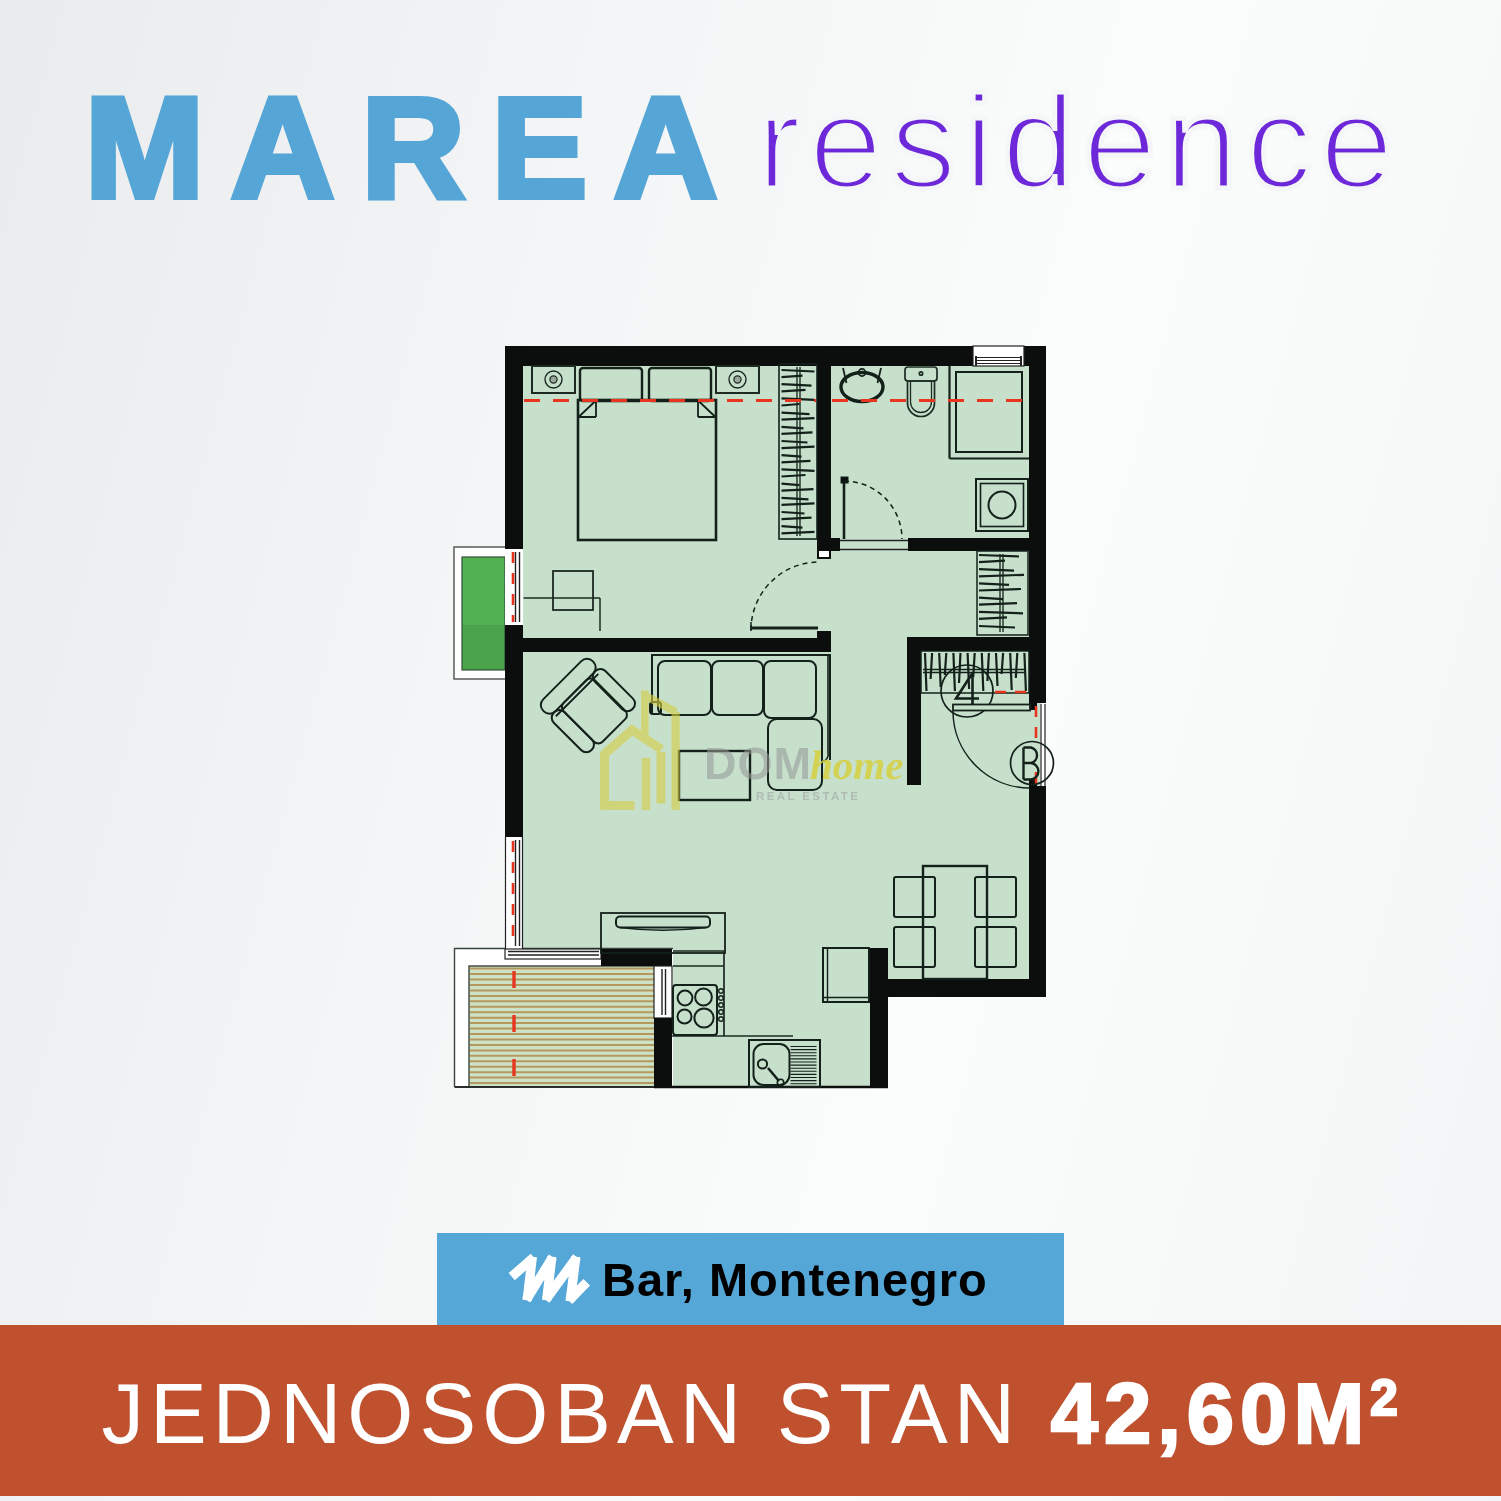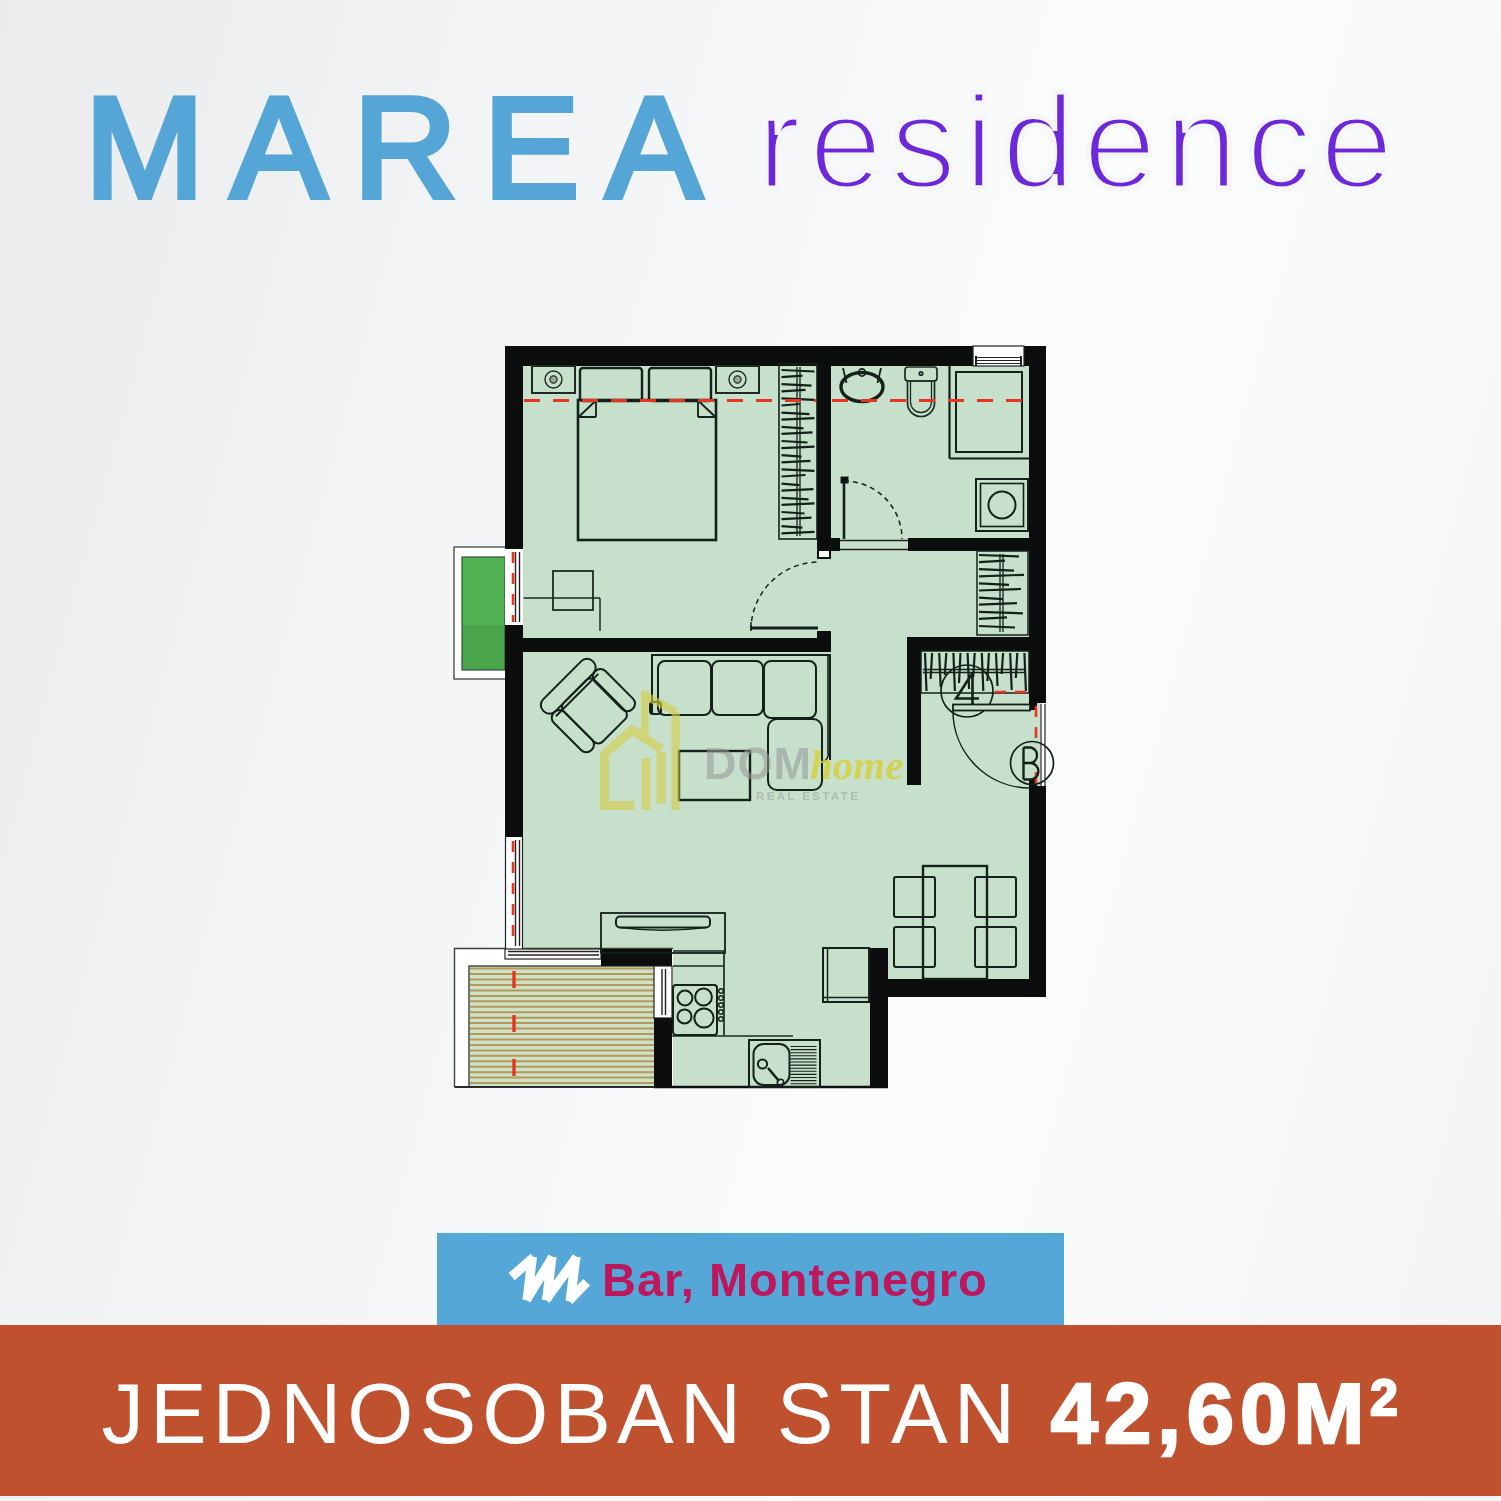--- a/index.html
+++ b/index.html
@@ -2,21 +2,21 @@
 <html><head>
 <meta charset="utf-8">
 <style>
  html,body {margin:0;padding:0;width:1501px;height:1501px;overflow:hidden}
  body {font-family:"Liberation Sans", sans-serif; position:relative;
    background:linear-gradient(105deg,#e9ebec 0%,#f2f4f5 30%,#fbfcfc 62%,#f3f4f5 100%);}
 </style>
 </head>
 <body>
 
-<div style="position:absolute;left:85px;top:76px;font-weight:normal;font-size:143px;letter-spacing:27px;color:#55a6d6;-webkit-text-stroke:6px #55a6d6;line-height:1">MAREA</div>
+<div style="position:absolute;left:85px;top:76px;font-weight:bold;font-size:143px;letter-spacing:27px;color:#55a6d6;-webkit-text-stroke:6px #55a6d6;line-height:1">MAREA</div>
 
 <div style="position:absolute;left:757px;top:77px;font-size:132px;letter-spacing:8px;color:#6d28d9;-webkit-text-stroke:5px #f5f6f7;line-height:1">residence</div>
 
 <svg width="1501" height="1501" viewBox="0 0 1501 1501" style="position:absolute;left:0;top:0;text-rendering:geometricPrecision" xmlns="http://www.w3.org/2000/svg">
  <g stroke-linecap="butt">
 
   <g>
    <rect x="523" y="365" width="506" height="584" fill="#c7e0cc"></rect>
    <rect x="672" y="949" width="216" height="138" fill="#c7e0cc"></rect>
    <rect x="888" y="949" width="141" height="31" fill="#c7e0cc"></rect>
@@ -304,17 +304,17 @@
 </svg>
 
 <div style="position:absolute;left:437px;top:1233px;width:627px;height:93px;background:#55a7d8"></div>
 
 <div style="position:absolute;left:508px;top:1250px">
     <svg width="87" height="60" viewBox="0 0 87 60" style="display:block" xmlns="http://www.w3.org/2000/svg">
 <path d="M3.7,26.6 L25.8,7.4 M24.3,6.6 L19.2,50.4 M18.2,50.0 L44.8,7.0 M43.8,6.6 L38.7,50.4 M37.6,49.9 L68.9,7.1 M67.8,6.6 L62.2,51.4 M60.8,50.7 L78.7,32.3" fill="none" stroke="#ffffff" stroke-width="9.4"></path>
 </svg>
   </div>
 
-<div style="position:absolute;left:602px;top:1252px;font-size:47px;letter-spacing:1px;font-weight:bold;color:#be185d">Bar, Montenegro</div>
+<div style="position:absolute;left:602px;top:1252px;font-size:47px;letter-spacing:1px;font-weight:bold;color:#000000">Bar, Montenegro</div>
 
 <div style="position:absolute;left:0;top:1325px;width:1501px;height:171px;background:#c0512e"></div>
 
 <div style="position:absolute;left:0;top:1325px;width:1501px;height:171px;display:flex;align-items:center;justify-content:center;padding-top:7px;box-sizing:border-box;color:#fff;font-size:85px;letter-spacing:6px;white-space:pre">JEDNOSOBAN STAN <span style="font-weight:bold;-webkit-text-stroke:2.5px #ffffff">42,60M<span style="font-size:58%;vertical-align:28px;letter-spacing:2px">2</span></span></div>
 
 </body></html>

